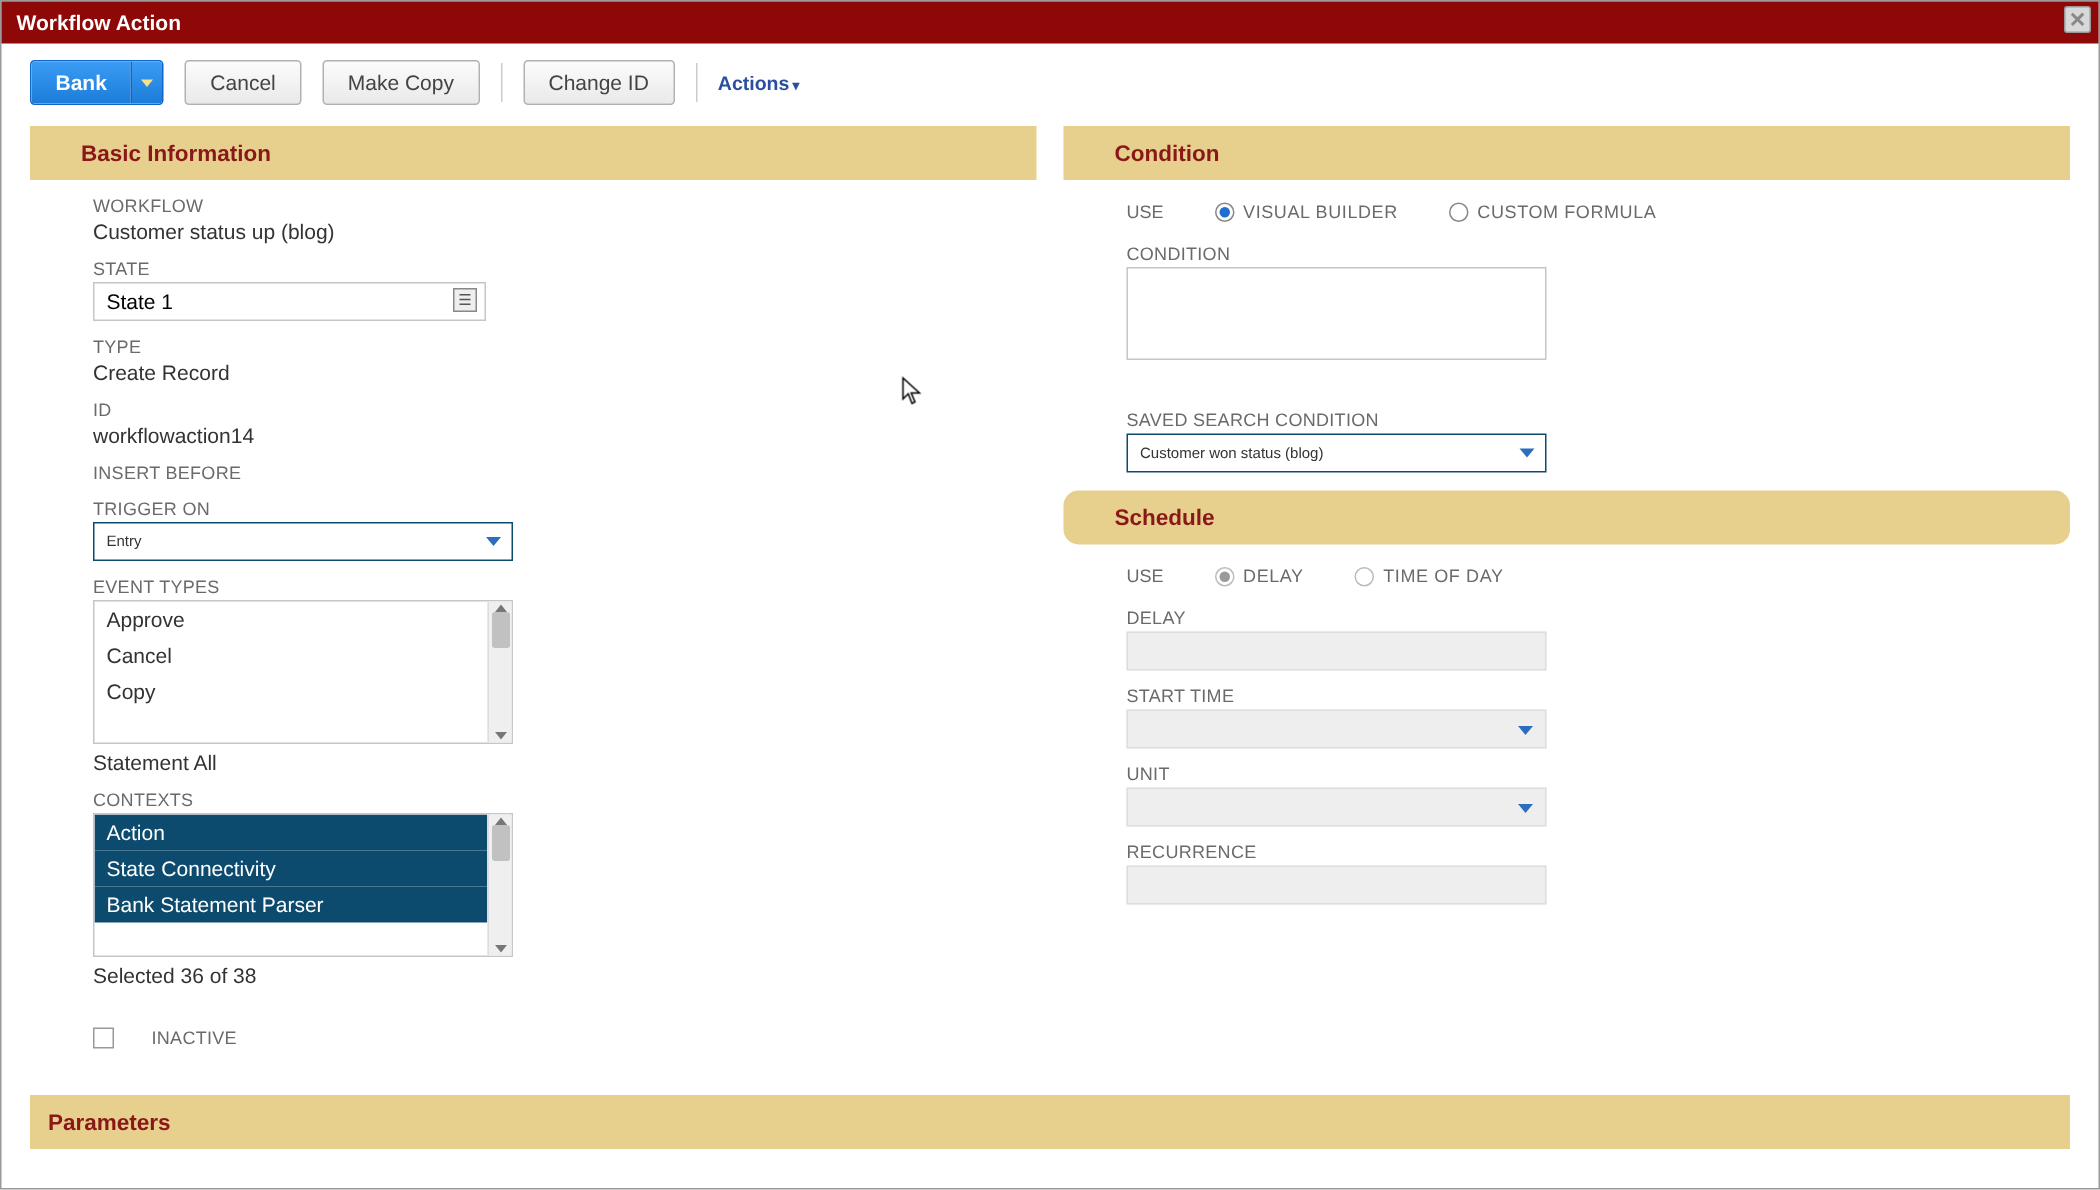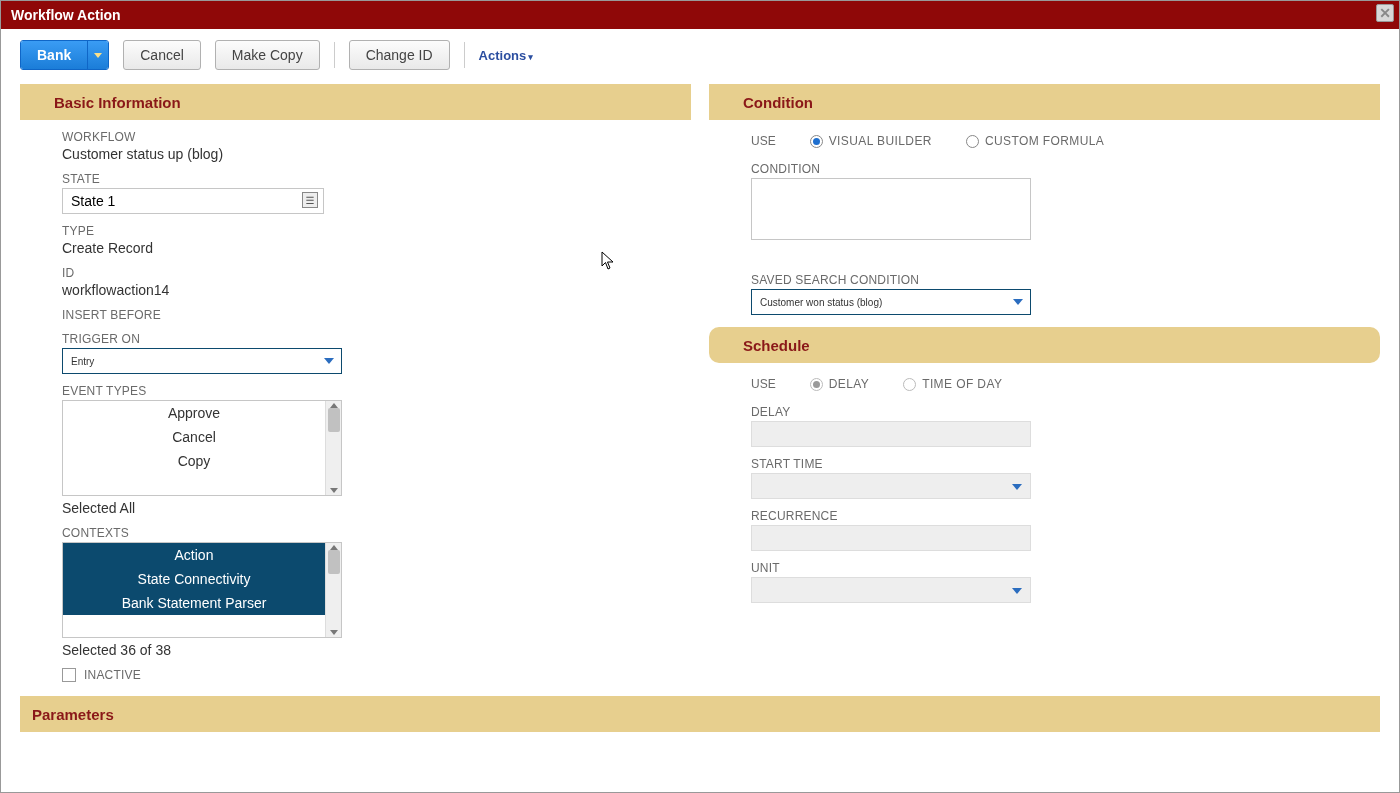--- a/index.html
+++ b/index.html
@@ -162,21 +162,21 @@
     height:26px;
   }
   .lookup-icon {
     position:absolute; right:6px; top:4px; width:16px; height:16px;
     border:1px solid #888; background:#eee;
     display:flex;align-items:center;justify-content:center;
     font-size:10px;color:#555;
   }
   .listbox-wrap {
     width:280px; border:1px solid #c6c6c6; height:96px;
-    display:flex; background:#fff;text-align:center;
+    display:flex; background:#fff;
   }
   .listbox-items { flex:1; overflow:hidden; }
   .listbox-items .item { padding:4px 8px; font-size:14px; color:#333; }
   .listbox-items .item.sel { background:#0c4a6e; color:#fff; }
   .listbox-wrap .scr {
     width:16px; background:#efefef; border-left:1px solid #ddd;
     display:flex; flex-direction:column; justify-content:space-between; align-items:center;
     padding:2px 0;
   }
   .scr .stri-up {
@@ -309,21 +309,21 @@
                   <div class="item">Approve</div>
                   <div class="item">Cancel</div>
                   <div class="item">Copy</div>
                 </div>
                 <div class="scr">
                   <div class="stri-up"></div>
                   <div class="thumb"></div>
                   <div class="stri-down"></div>
                 </div>
               </div>
-              <div class="helper-text">Selected All</div>
+              <div class="helper-text">Statement All</div>
             </div>
 
             <div class="field">
               <div class="flabel">CONTEXTS</div>
               <div class="listbox-wrap">
                 <div class="listbox-items">
                   <div class="item sel">Action</div>
                   <div class="item sel">State Connectivity</div>
                   <div class="item sel">Bank Statement Parser</div>
                 </div>
@@ -331,21 +331,21 @@
                   <div class="stri-up"></div>
                   <div class="thumb"></div>
                   <div class="stri-down"></div>
                 </div>
               </div>
               <div class="helper-text">Selected 36 of 38</div>
             </div>
 
             <div class="checkbox-row">
               <div class="cbx"></div>
-              <span class="flabel" style="margin:0">INACTIVE</span>
+              <span class="flabel" style="margin:17px">INACTIVE</span>
             </div>
 
           </div>
         </div>
 
         <div class="col-right">
           <div class="section-hdr">Condition</div>
 
           <div class="cond-row">
             <span class="cond-label">USE</span>
@@ -393,28 +393,28 @@
               <div class="flabel">DELAY</div>
               <div class="disabled-input"></div>
             </div>
             <div class="field">
               <div class="flabel">START TIME</div>
               <div class="disabled-input">
                   <div class="tri"></div>
                 </div>
             </div>
             <div class="field">
-              <div class="flabel">RECURRENCE</div>
-              <div class="disabled-input"></div>
-            </div>
-            <div class="field">
               <div class="flabel">UNIT</div>
               <div class="disabled-input">
                   <div class="tri"></div>
                 </div>
+            </div>
+            <div class="field">
+              <div class="flabel">RECURRENCE</div>
+              <div class="disabled-input"></div>
             </div>
           </div>
 
         </div>
       </div>
 
       <div class="params-hdr">Parameters</div>
       <div style="height:40px"></div>
 
     </div>

